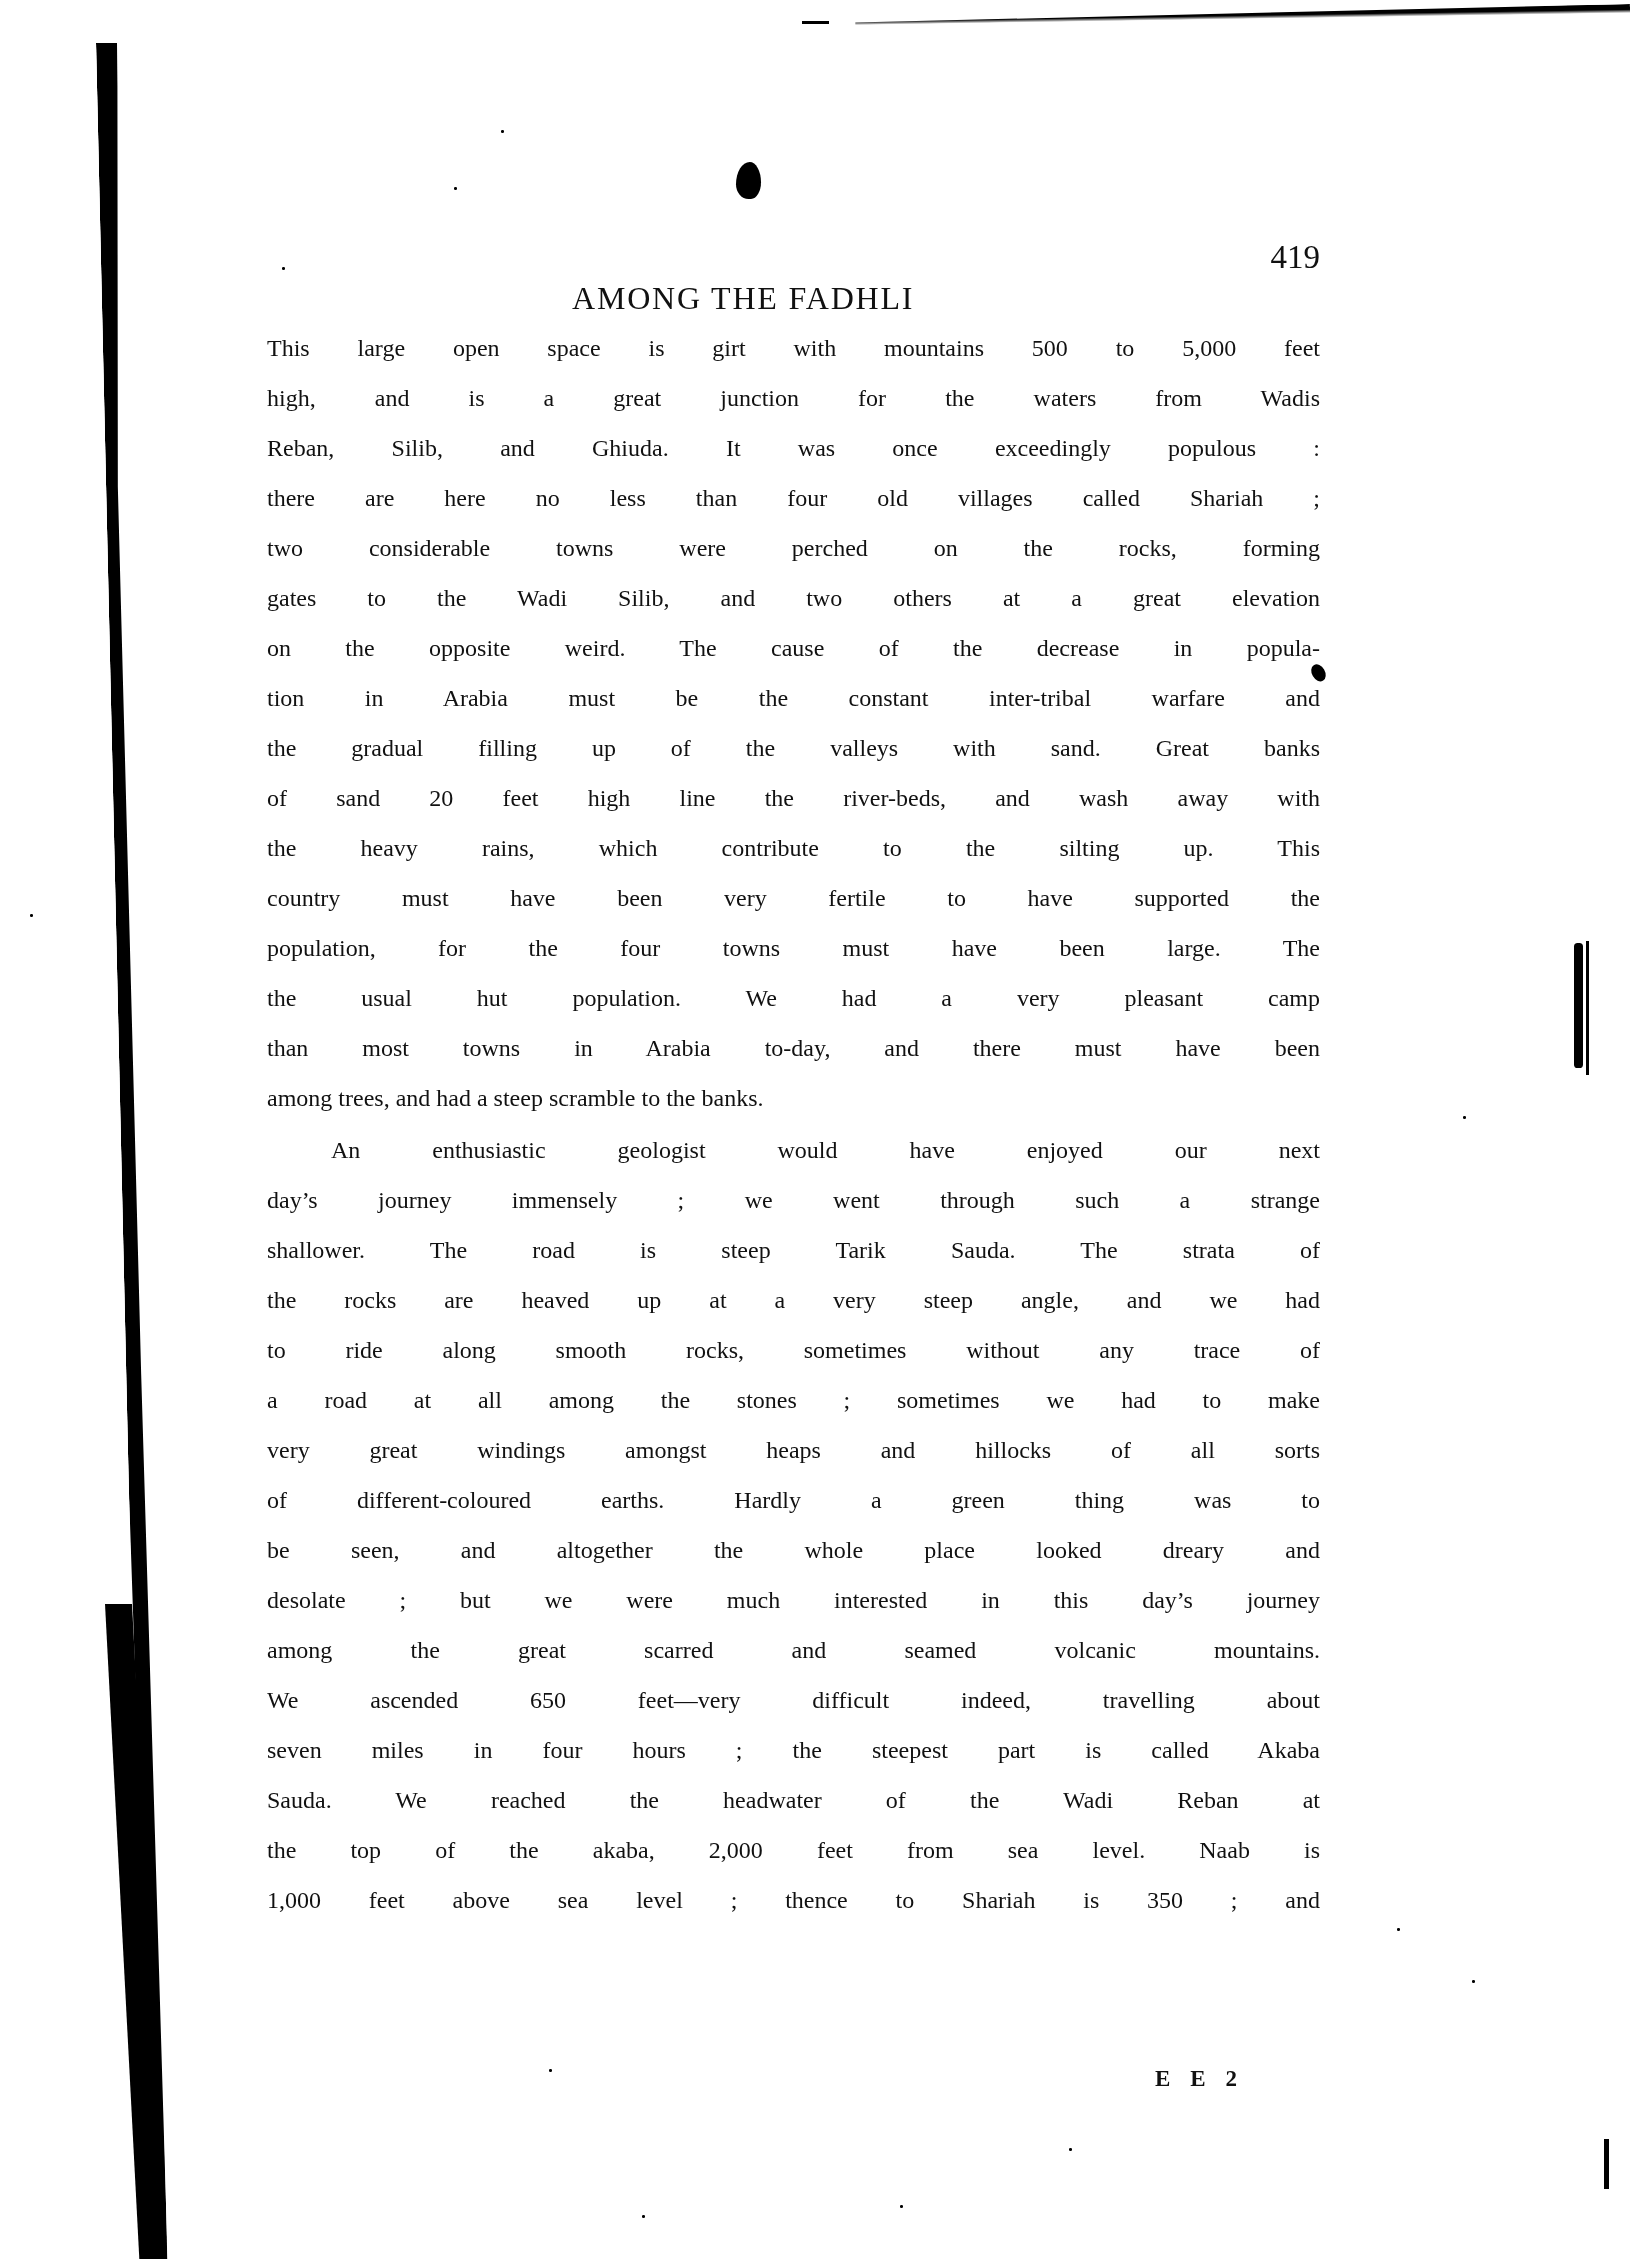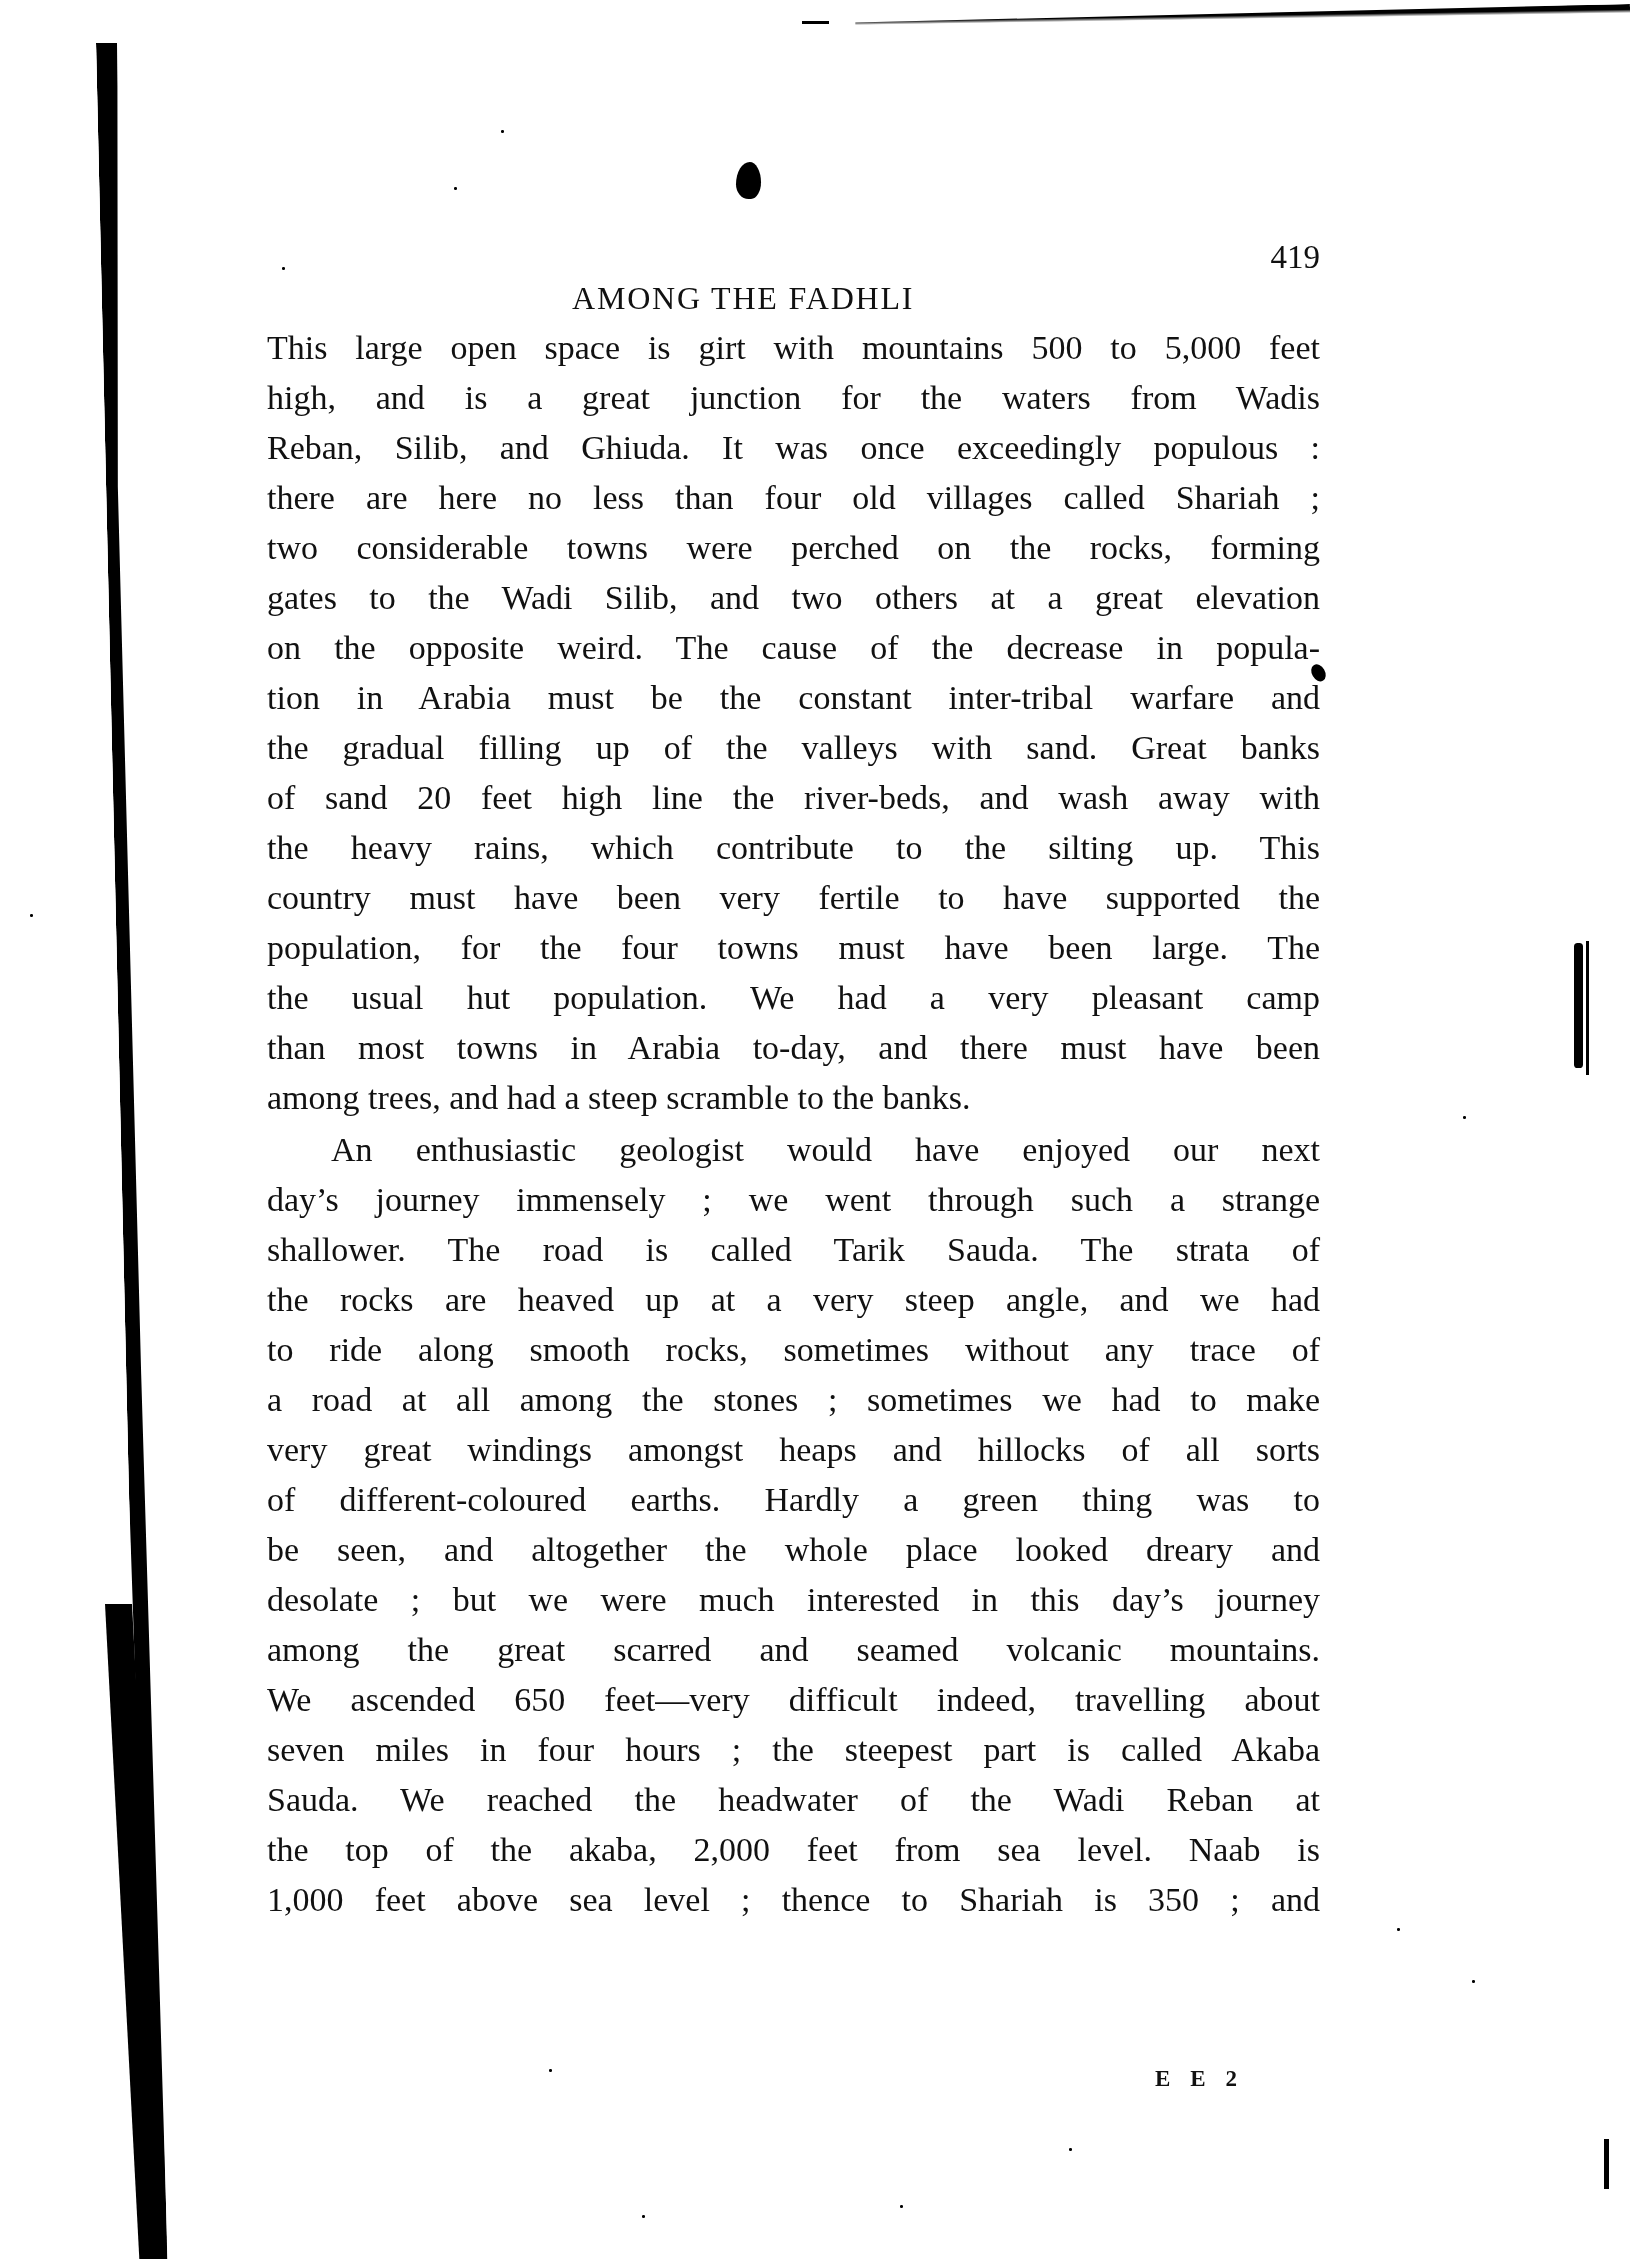--- a/index.html
+++ b/index.html
@@ -133,21 +133,21 @@
       white-space: nowrap;
     }
     .body-text {
       position: absolute;
       left: 267px;
       top: 323px;
       width: 1053px;
     }
     .line {
       display: block;
-      font-size: 34px;
+      font-size: 24px;
       line-height: 50px;
       height: 50px;
       white-space: nowrap;
       text-align: justify;
       text-align-last: justify;
     }
     .line.last {
       text-align-last: left;
     }
     .line.indent {
@@ -211,21 +211,21 @@
       <span class="line">country must have been very fertile to have supported the</span>
       <span class="line">population, for the four towns must have been large.  The</span>
       <span class="line">the usual hut population.  We had a very pleasant camp</span>
       <span class="line">than most towns in Arabia to-day, and there must have been</span>
       <span class="line last">among trees, and had a steep scramble to the banks.</span>
     </div>
     <div class="para-gap"></div>
     <div>
       <span class="line indent">An enthusiastic geologist would have enjoyed our next</span>
       <span class="line">day’s journey immensely ; we went through such a strange</span>
-      <span class="line">shallower.  The road is called Tarik Sauda.  The strata of</span>
+      <span class="line">shallower.  The road is steep Tarik Sauda.  The strata of</span>
       <span class="line">the rocks are heaved up at a very steep angle, and we had</span>
       <span class="line">to ride along smooth rocks, sometimes without any trace of</span>
       <span class="line">a road at all among the stones ; sometimes we had to make</span>
       <span class="line">very great windings amongst heaps and hillocks of all sorts</span>
       <span class="line">of different-coloured earths.  Hardly a green thing was to</span>
       <span class="line">be seen, and altogether the whole place looked dreary and</span>
       <span class="line">desolate ; but we were much interested in this day’s journey</span>
       <span class="line">among the great scarred and seamed volcanic mountains.</span>
       <span class="line">We ascended 650 feet—very difficult indeed, travelling about</span>
       <span class="line">seven miles in four hours ; the steepest part is called Akaba</span>

